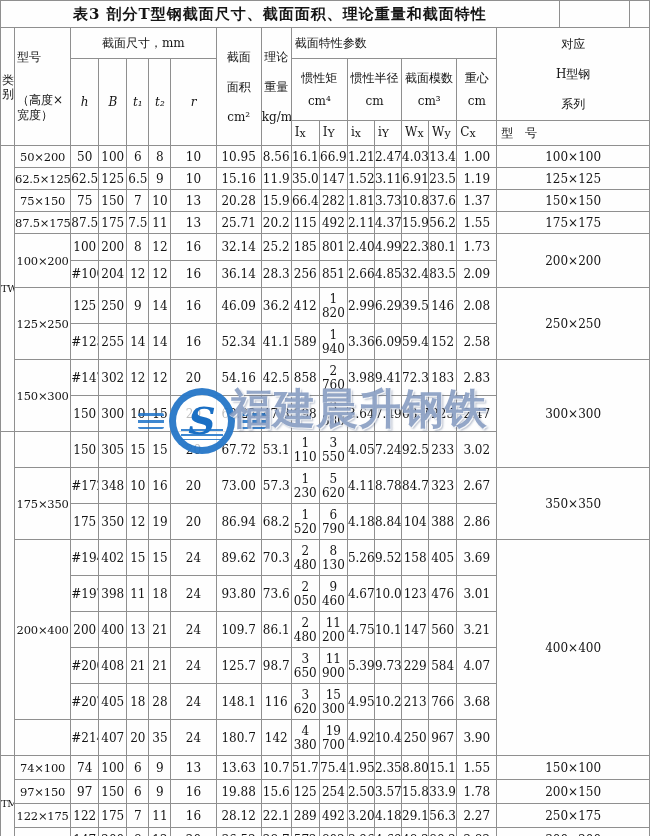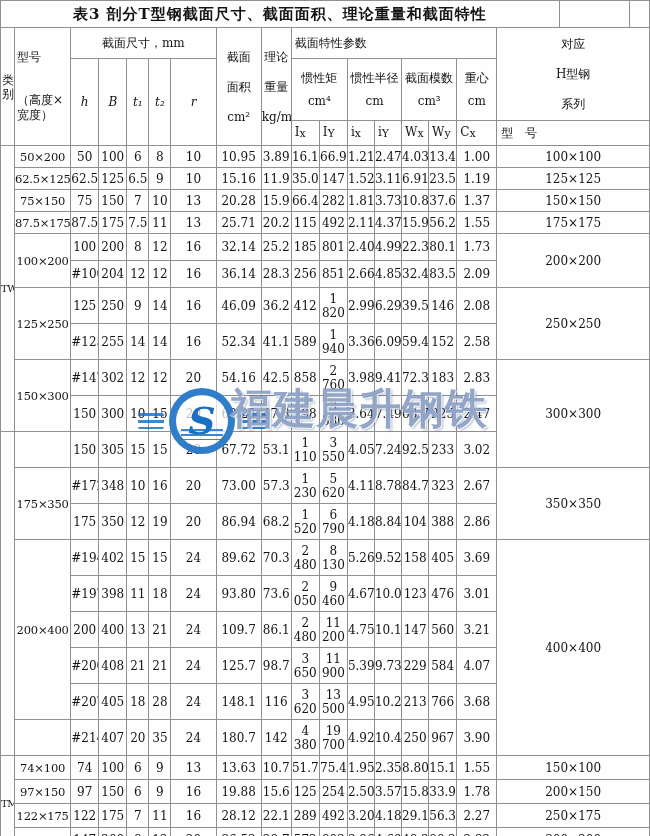--- a/index.html
+++ b/index.html
@@ -141,21 +141,21 @@
     <tbody id="tbody">
         <tr style="height: 22px;">
           <td rowspan="10" class="cat">TW</td>
           <td class="model">50×200</td>
           <td class="val">50</td>
           <td class="val">100</td>
           <td class="val">6</td>
           <td class="val">8</td>
           <td class="val">10</td>
           <td class="val">10.95</td>
-          <td class="val">3.89</td>
+          <td class="val">8.56</td>
           <td class="val">16.1</td>
           <td class="val">66.9</td>
           <td class="val">1.21</td>
           <td class="val">2.47</td>
           <td class="val">4.03</td>
           <td class="val">13.4</td>
           <td class="val">1.00</td>
           <td colspan="3" class="hser">100×100</td>
         </tr>
         <tr style="height: 22px;">
@@ -434,21 +434,21 @@
         </tr>
         <tr style="height: 36px;">
           <td class="val">#207</td>
           <td class="val">405</td>
           <td class="val">18</td>
           <td class="val">28</td>
           <td class="val">24</td>
           <td class="val">148.1</td>
           <td class="val">116</td>
           <td class="val">3 620</td>
-          <td class="val">13 500</td>
+          <td class="val">15 300</td>
           <td class="val">4.95</td>
           <td class="val">10.2</td>
           <td class="val">213</td>
           <td class="val">766</td>
           <td class="val">3.68</td>
         </tr>
         <tr style="height: 36px;">
           <td class="model"></td>
           <td class="val">#214</td>
           <td class="val">407</td>

